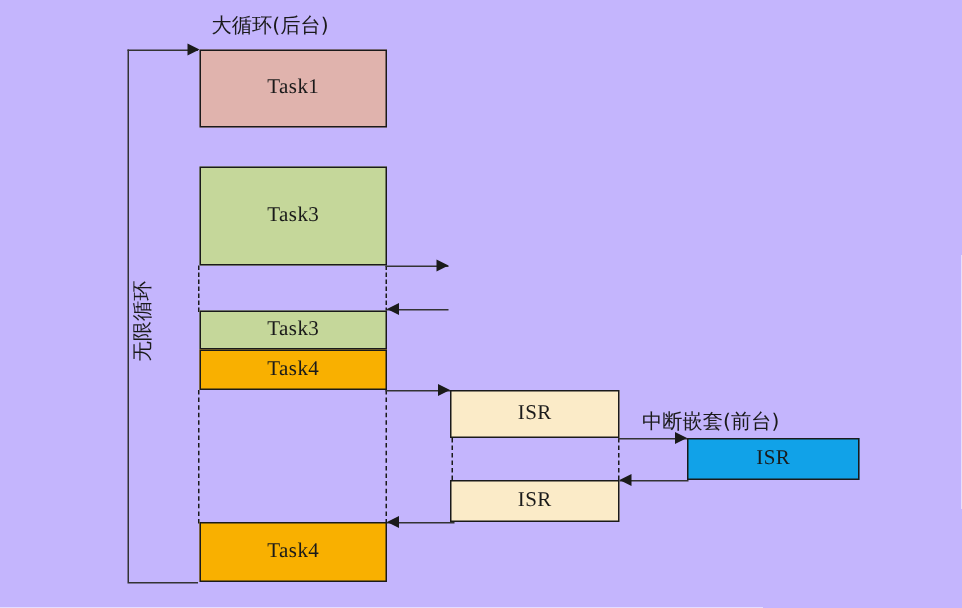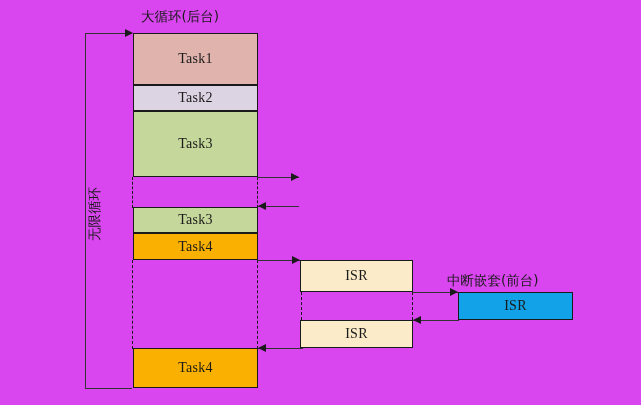--- a/index.html
+++ b/index.html
@@ -7,21 +7,21 @@
     padding: 0;
     background: #ffffff;
   }
   body {
     font-family: "Liberation Serif", "DejaVu Serif", serif;
   }
   #canvas {
     position: relative;
     width: 641px;
     height: 405px;
-    background: #d946ef;
+    background: #c4b5fd;
     overflow: hidden;
   }
   .box {
     position: absolute;
     box-sizing: border-box;
     border: 1.3px solid #1a1a1a;
     display: flex;
     align-items: center;
     justify-content: center;
     font-size: 14px;
@@ -92,21 +92,20 @@
   <div class="vlabel" style="left:40px; top:205px; width:110px; text-align:center;">无限循环</div>
 
   <div class="dashed" style="left:132px; top:177px; height:31px;"></div>
   <div class="dashed" style="left:257px; top:177px; height:31px;"></div>
 
   <div class="dashed" style="left:132px; top:260px; height:89px;"></div>
   <div class="dashed" style="left:257px; top:260px; height:89px;"></div>
 
   <div class="box" style="left:133px; top:33px; width:125px; height:52px; background:#e0b3ad;">Task1</div>
 
-  <div class="box" style="left:133px; top:85px; width:125px; height:26px; background:#dcd4e3;">Task2</div>
 
   <div class="box" style="left:133px; top:111px; width:125px; height:66px; background:#c5d79a;">Task3</div>
 
   <div class="box" style="left:133px; top:207px; width:125px; height:26px; background:#c5d79a;">Task3</div>
 
   <div class="box" style="left:133px; top:233px; width:125px; height:27px; background:#f9b000;">Task4</div>
 
   <div class="box" style="left:133px; top:348px; width:125px; height:40px; background:#f9b000;">Task4</div>
 
   <div class="hline" style="left:257px; top:177px; width:42px;"></div>
@@ -122,21 +121,21 @@
   <div class="box" style="left:300px; top:260px; width:113px; height:32px; background:#fbebc8;">ISR</div>
 
   <div class="dashed" style="left:301px; top:292px; height:28px;"></div>
   <div class="dashed" style="left:412px; top:292px; height:28px;"></div>
 
   <div class="box" style="left:300px; top:320px; width:113px; height:28px; background:#fbebc8;">ISR</div>
 
   <div class="hline" style="left:258px; top:348px; width:45px;"></div>
   <div class="arrow-left" style="left:258px; top:344px;"></div>
 
-  <div class="label cjk" style="left:447px; top:272px;">中断嵌套(前台)</div>
+  <div class="label cjk" style="left:428px; top:272px;">中断嵌套(前台)</div>
 
   <div class="hline" style="left:412px; top:292px; width:46px;"></div>
   <div class="arrow-right" style="left:450px; top:288px;"></div>
 
   <div class="box" style="left:458px; top:292px; width:115px; height:28px; background:#11a2e8;">ISR</div>
 
   <div class="hline" style="left:413px; top:320px; width:46px;"></div>
   <div class="arrow-left" style="left:413px; top:316px;"></div>
 
 </div>

